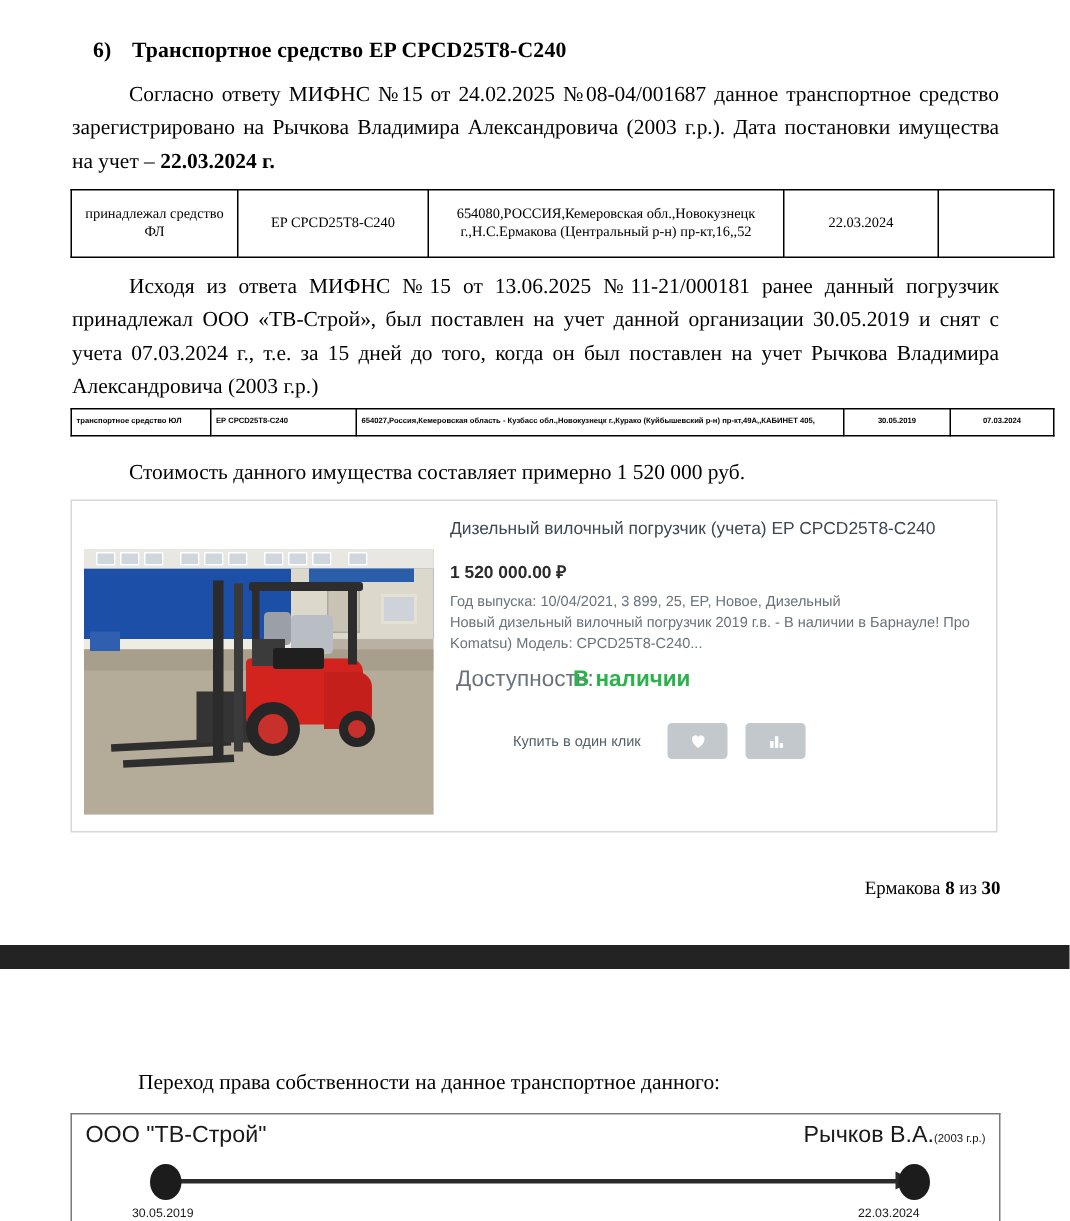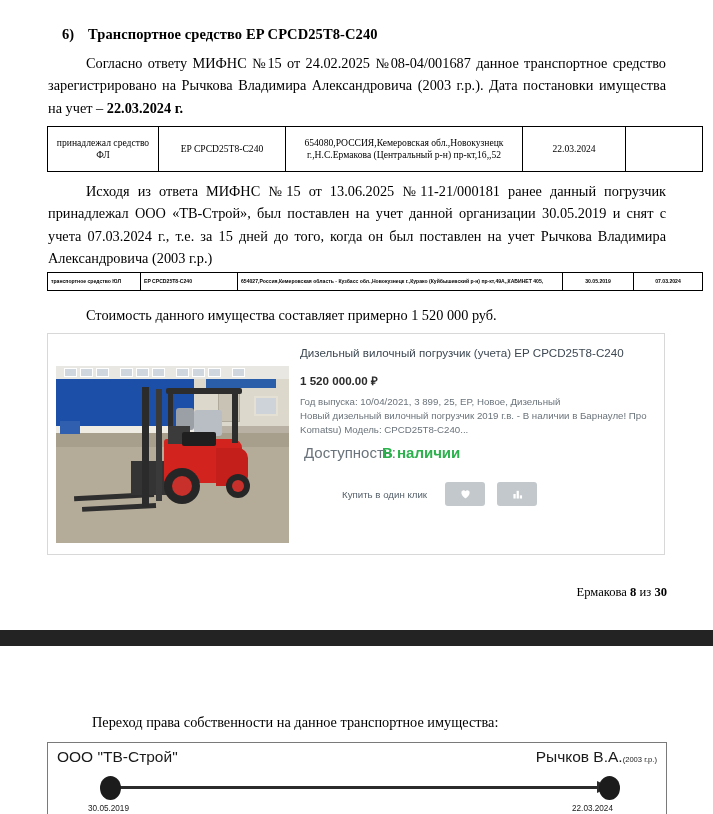--- a/index.html
+++ b/index.html
@@ -545,21 +545,21 @@
 
   <div id="page-footer">
     <span>Ермакова </span><b>8</b><span> из </span><b>30</b>
   </div>
 </div>
 
 <div id="page-separator"></div>
 
 <div id="page-two">
 
-  <div id="transfer-caption">Переход права собственности на данное транспортное имущества:</div>
+  <div id="transfer-caption">Переход права собственности на данное транспортное данного:</div>
 
   <div id="timeline-box">
     <div id="owner-from">ООО "ТВ-Строй"</div>
     <div id="owner-to-wrap">
       <span id="owner-to">Рычков В.А.</span><span id="owner-to-birth">(2003 г.р.)</span>
     </div>
     <div id="timeline-line"></div>
     <div id="timeline-arrow"></div>
     <div class="timeline-dot" id="dot-start"></div>
     <div class="timeline-dot" id="dot-end"></div>

